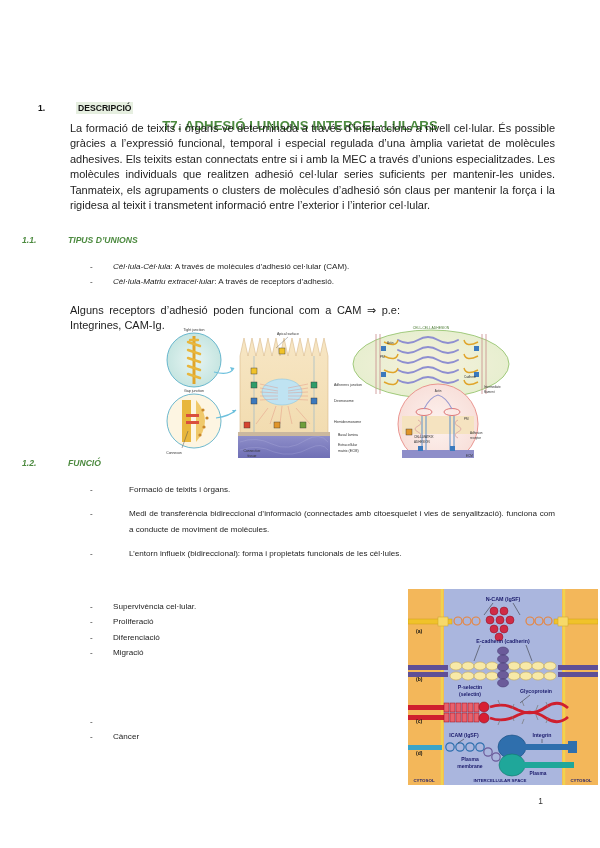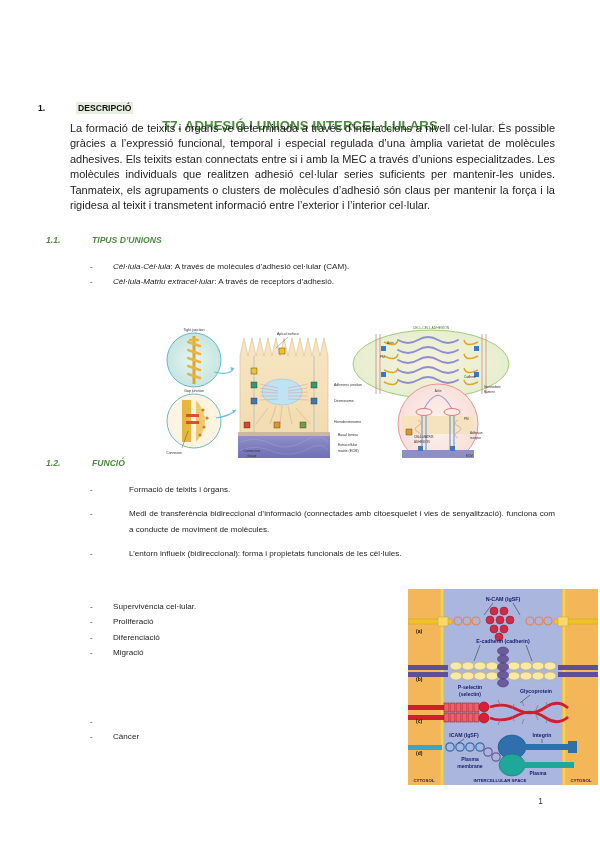--- a/index.html
+++ b/index.html
@@ -57,21 +57,21 @@
     position: absolute;
     left: 22px;
     display: flex;
     align-items: baseline;
     font-size: 8.6px;
     font-weight: bold;
     font-style: italic;
     color: #4c8a3f;
     white-space: nowrap;
   }
-  .h2 .num { width: 46px; margin-left: 24px; }
+  .h2 .num { width: 46px; }
 
   
   .para {
     position: absolute;
     left: 70px;
     width: 485px;
     font-size: 11px;
     line-height: 15.4px;
     text-align: justify;
     color: #1d1d1d;
@@ -154,20 +154,21 @@
     <div class="item">
       <span class="dash">-</span>
       <span class="txt"><em>Cèl·lula-Cèl·lula</em><span>: A través de molècules d’adhesió cel·lular (CAM).</span></span>
     </div>
     <div class="item">
       <span class="dash">-</span>
       <span class="txt"><em>Cèl·lula-Matriu extracel·lular</em><span>: A través de receptors d’adhesió.</span></span>
     </div>
   </div>
 
+  <div class="para narrow" style="top:303px;">Alguns receptors d’adhesió poden funcional com a CAM ⇒ p.e: Integrines, CAM-Ig.</div>
 
   <div class="fig1">
     <svg width="420" height="132" viewBox="0 0 420 132" xmlns="http://www.w3.org/2000/svg">
       <defs>
         <radialGradient id="g1" cx="50%" cy="50%" r="60%">
           <stop offset="0%" stop-color="#e8f5f3"></stop>
           <stop offset="100%" stop-color="#bfe2dd"></stop>
         </radialGradient>
         <linearGradient id="cellg" x1="0" y1="0" x2="0" y2="1">
           <stop offset="0%" stop-color="#f7e6c4"></stop>

